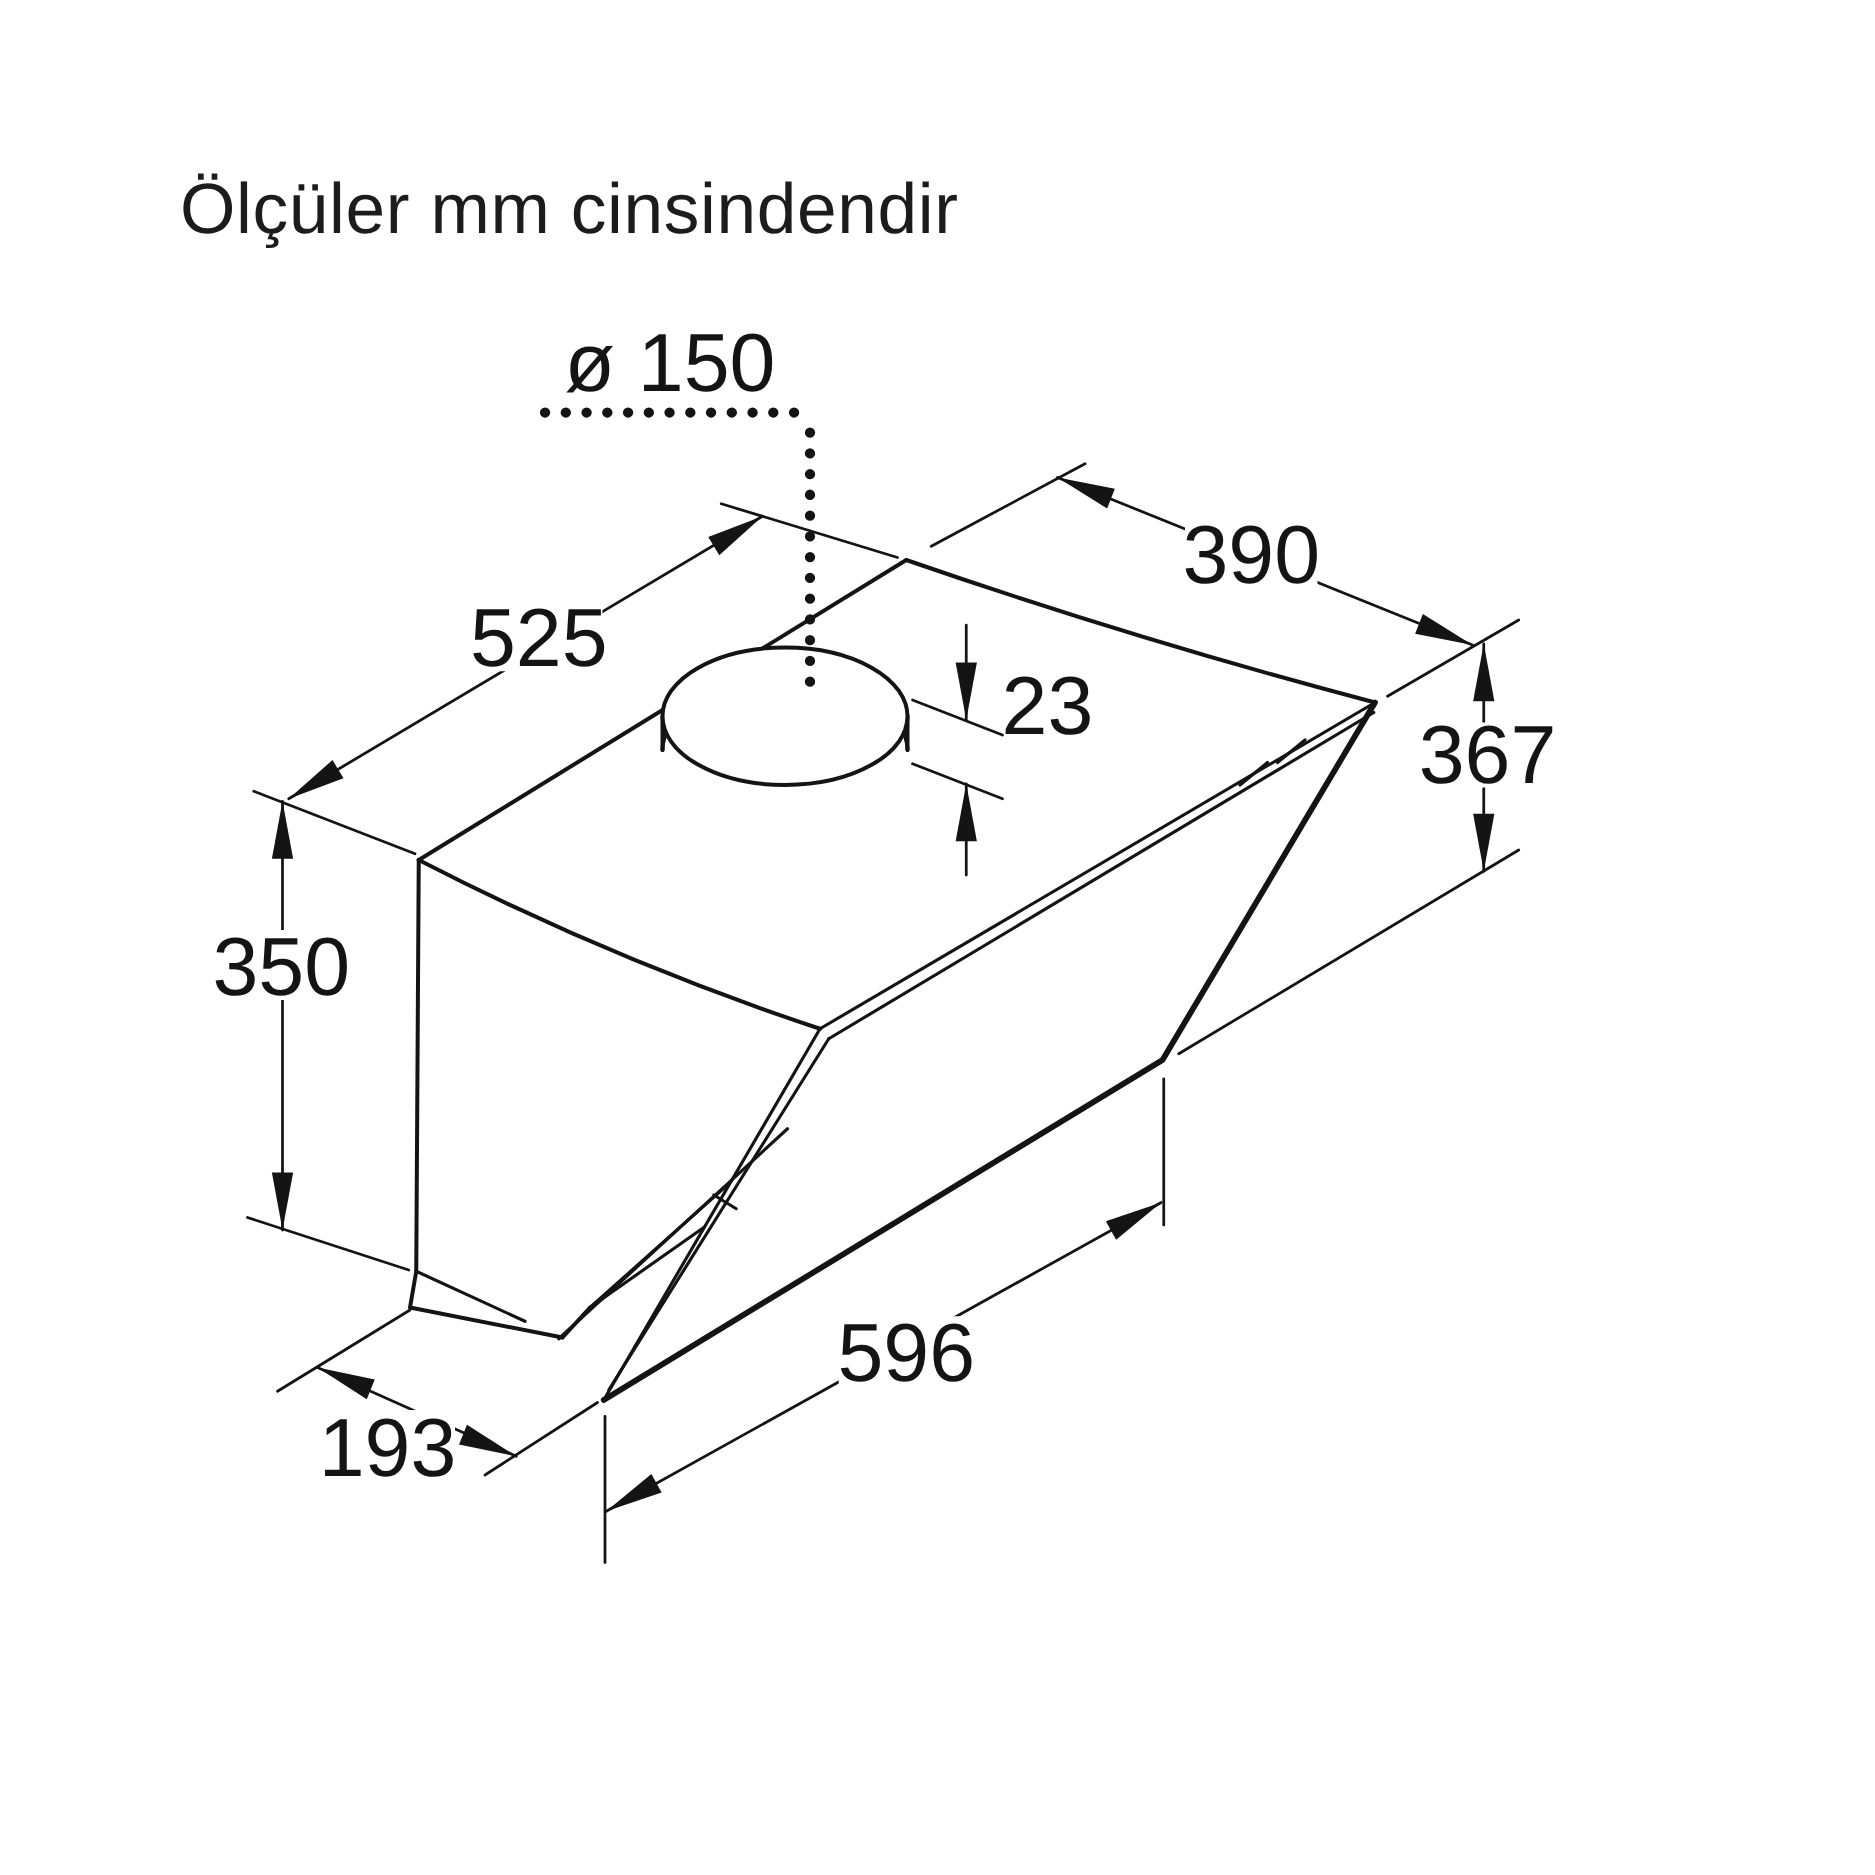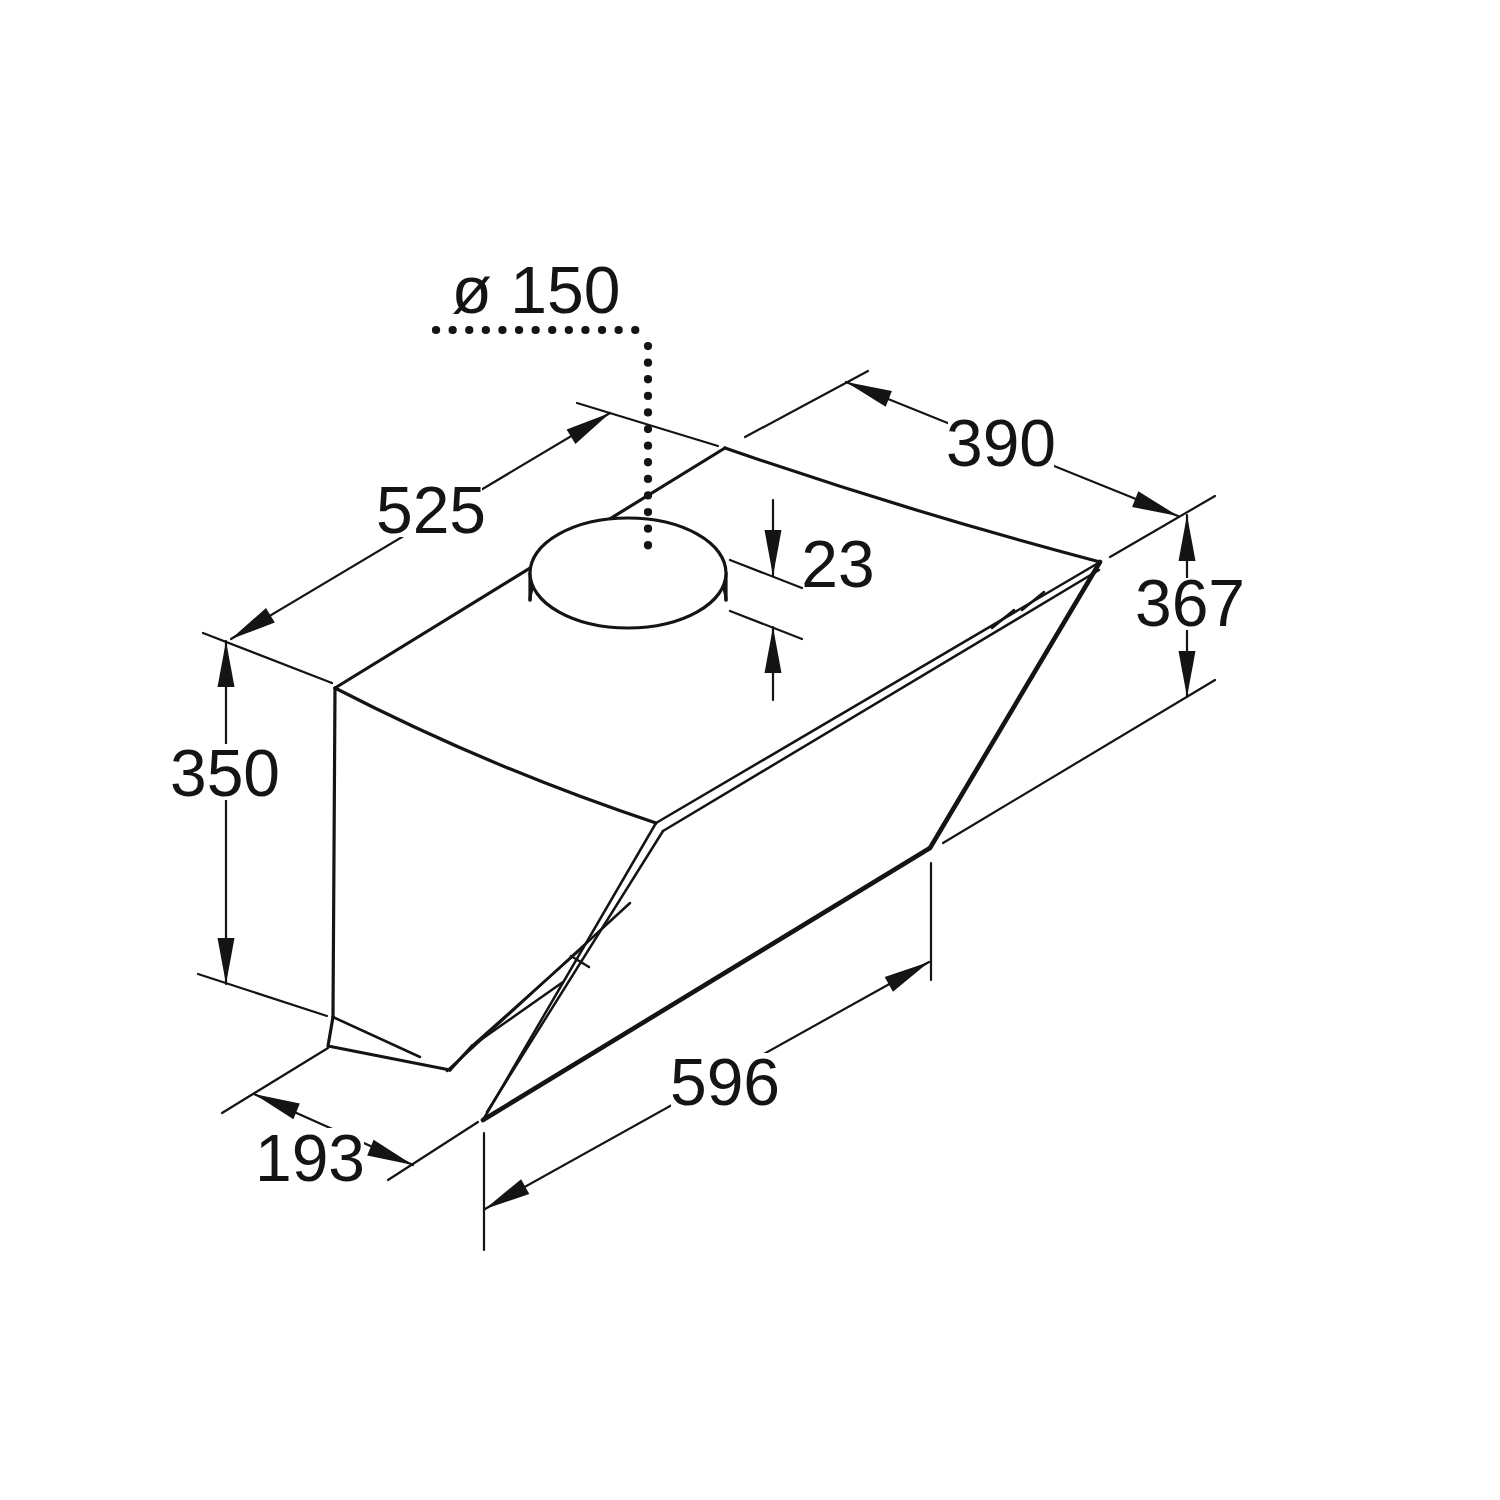--- a/index.html
+++ b/index.html
@@ -31,20 +31,21 @@
     font-size:66px;
     fill:#141414;
     text-anchor:middle;
   }
 </style>
 </head>
 <body>
 
 <div class="canvas">
 
+  <div class="title">Ölçüler mm cinsindendir</div>
 
   <svg width="1500" height="1500" viewBox="0 0 1500 1500">
 
     <g>
 
       <path class="edge" d="M335,688 L725,448"></path>
 
       <path class="edge" d="M335,688 L333,1017"></path>
 
       <path class="edge" d="M333,1017 L328,1046 L450,1070"></path>

